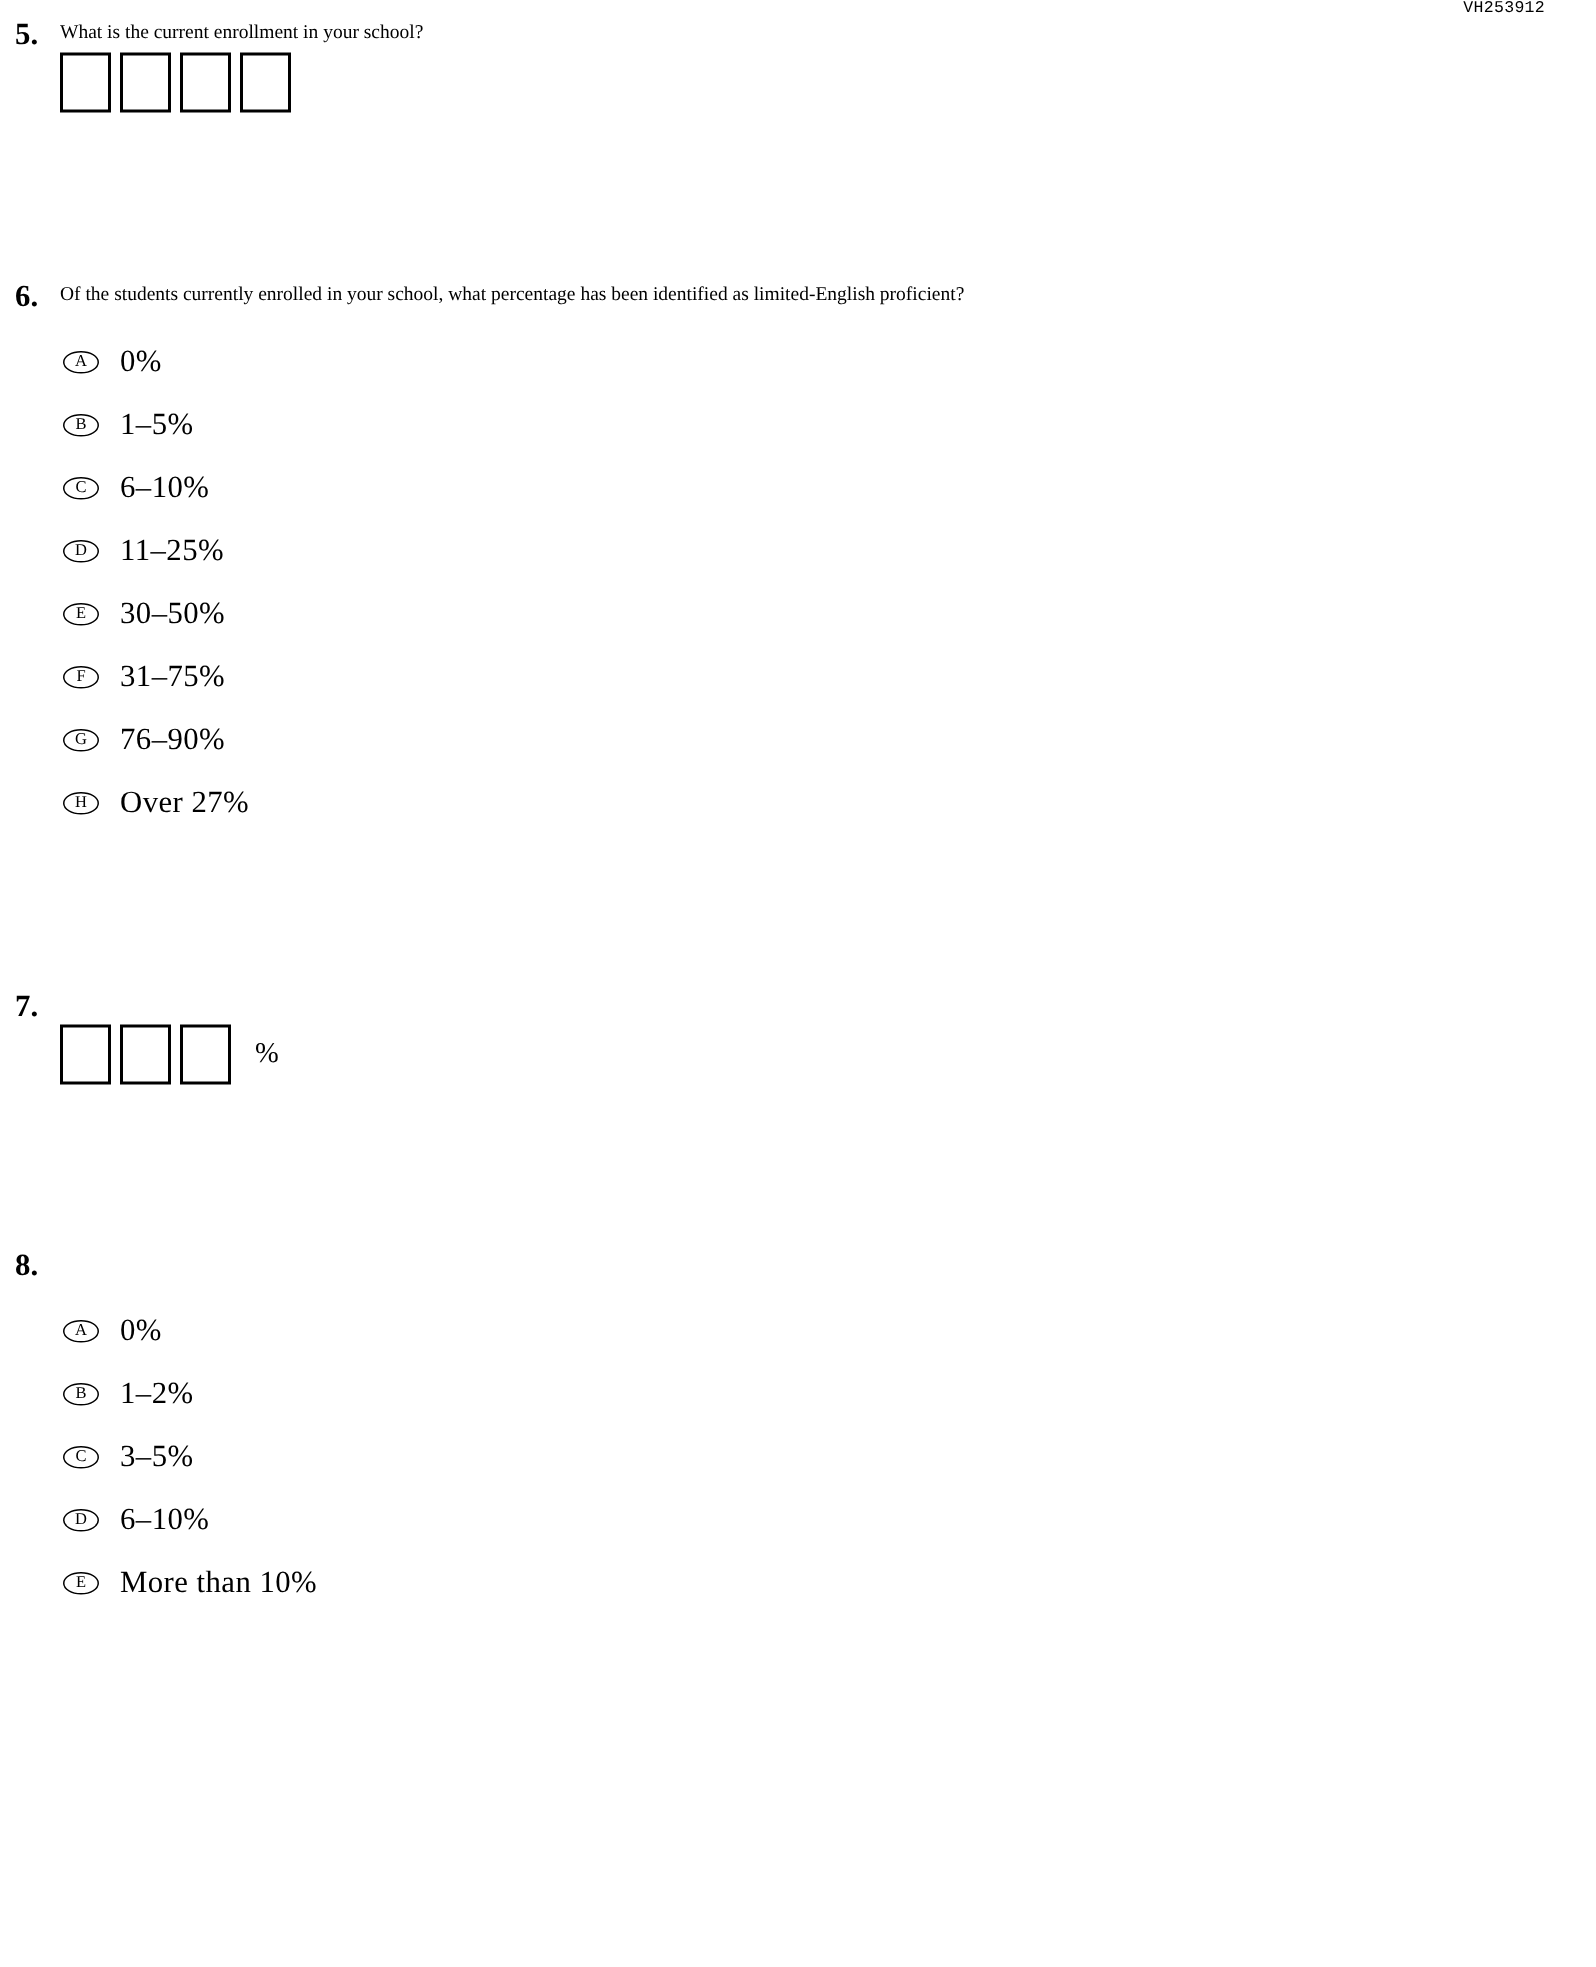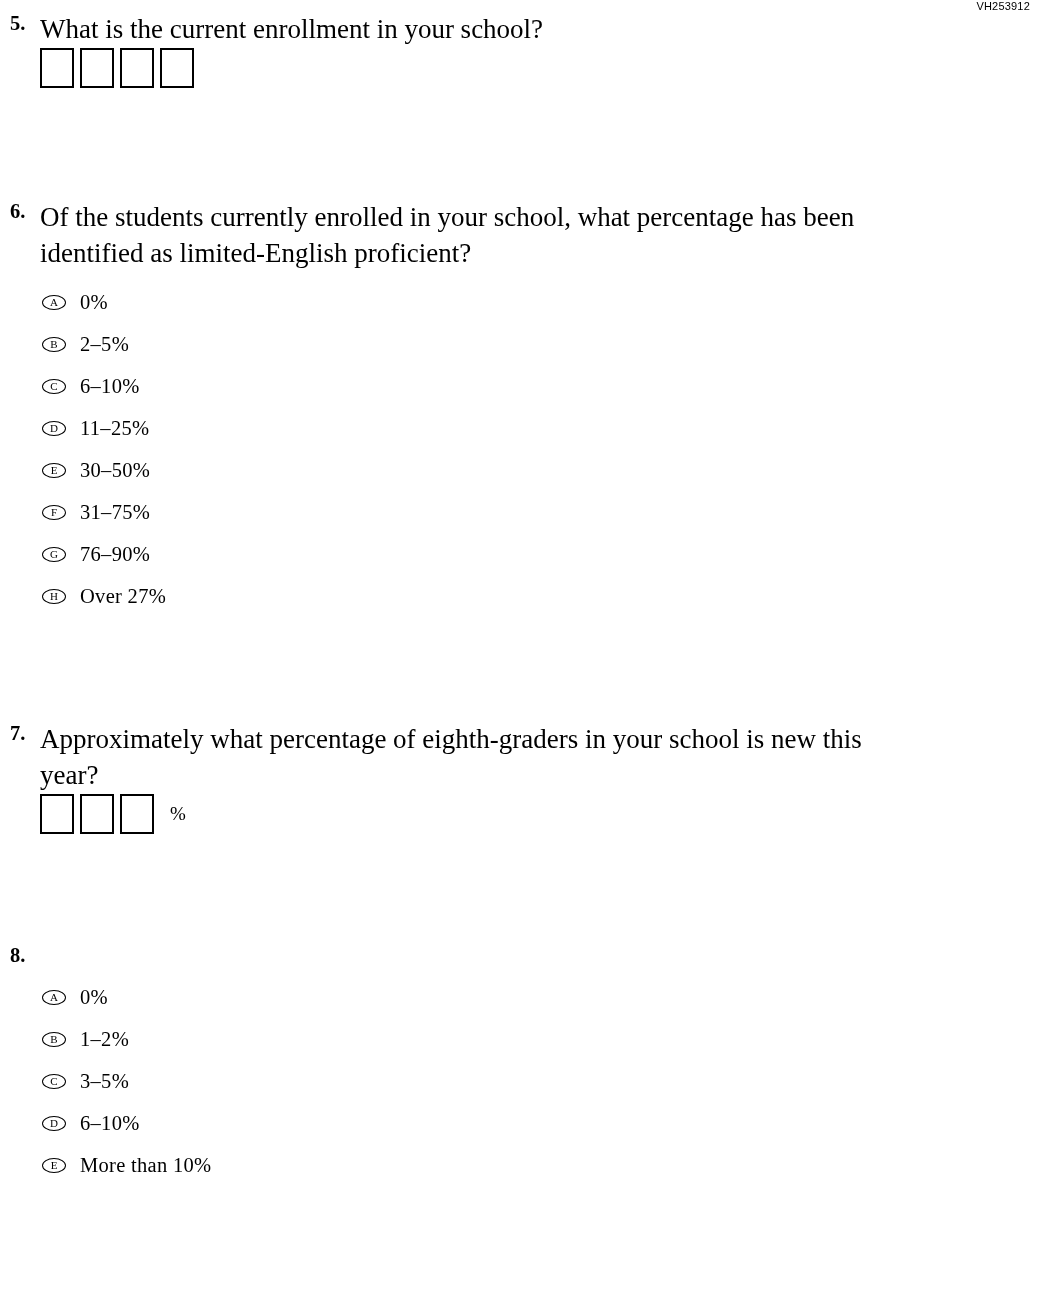--- a/index.html
+++ b/index.html
@@ -16,21 +16,21 @@
     overflow: hidden;
   }
   .page {
     position: relative;
     width: 1064px;
     height: 1311px;
     box-sizing: border-box;
     padding: 0 30px 0 8px;
   }
   .qid {
-    font-family: Liberation Sans, sans-serif;
+    font-family: Liberation Mono, monospace;
     font-size: 11px;
     letter-spacing: 0.2px;
     text-align: right;
     color: #000;
     padding-right: 4px;
   }
   .question-block {
     position: relative;
   }
   .qline {
@@ -40,21 +40,21 @@
   .qnum {
     font-family: "Liberation Serif", serif;
     font-weight: bold;
     font-size: 20.5px;
     width: 30px;
     flex: 0 0 30px;
     text-align: left;
     padding-left: 2px;
   }
   .qtext {
-    font-size: 27px;
+    font-size: 13px;
     line-height: 1.33;
     max-width: 880px;
   }
   .boxes {
     display: flex;
     align-items: center;
     margin-left: 32px;
   }
   .abox {
     width: 34px;
@@ -126,21 +126,21 @@
       <div class="qnum">6.</div>
       <div class="qtext">Of the students currently enrolled in your school, what percentage has been identified as limited-English proficient?</div>
     </div>
     <div class="options">
       <div class="option">
         <div class="bubble">A</div>
         <div class="opt-label">0%</div>
       </div>
       <div class="option">
         <div class="bubble">B</div>
-        <div class="opt-label">2–5%</div>
+        <div class="opt-label">1–5%</div>
       </div>
       <div class="option">
         <div class="bubble">C</div>
         <div class="opt-label">6–10%</div>
       </div>
       <div class="option">
         <div class="bubble">D</div>
         <div class="opt-label">11–25%</div>
       </div>
       <div class="option">
@@ -160,21 +160,20 @@
         <div class="opt-label">Over 27%</div>
       </div>
     </div>
   </div>
 
   <div class="gap-2"></div>
 
   <div class="question-block">
     <div class="qline">
       <div class="qnum">7.</div>
-      <div class="qtext">Approximately what percentage of eighth-graders in your school is new this year?</div>
     </div>
     <div class="boxes">
       <div class="abox"></div>
       <div class="abox"></div>
       <div class="abox"></div>
       <div class="pct-sign">%</div>
     </div>
   </div>
 
   <div class="gap-3"></div>

